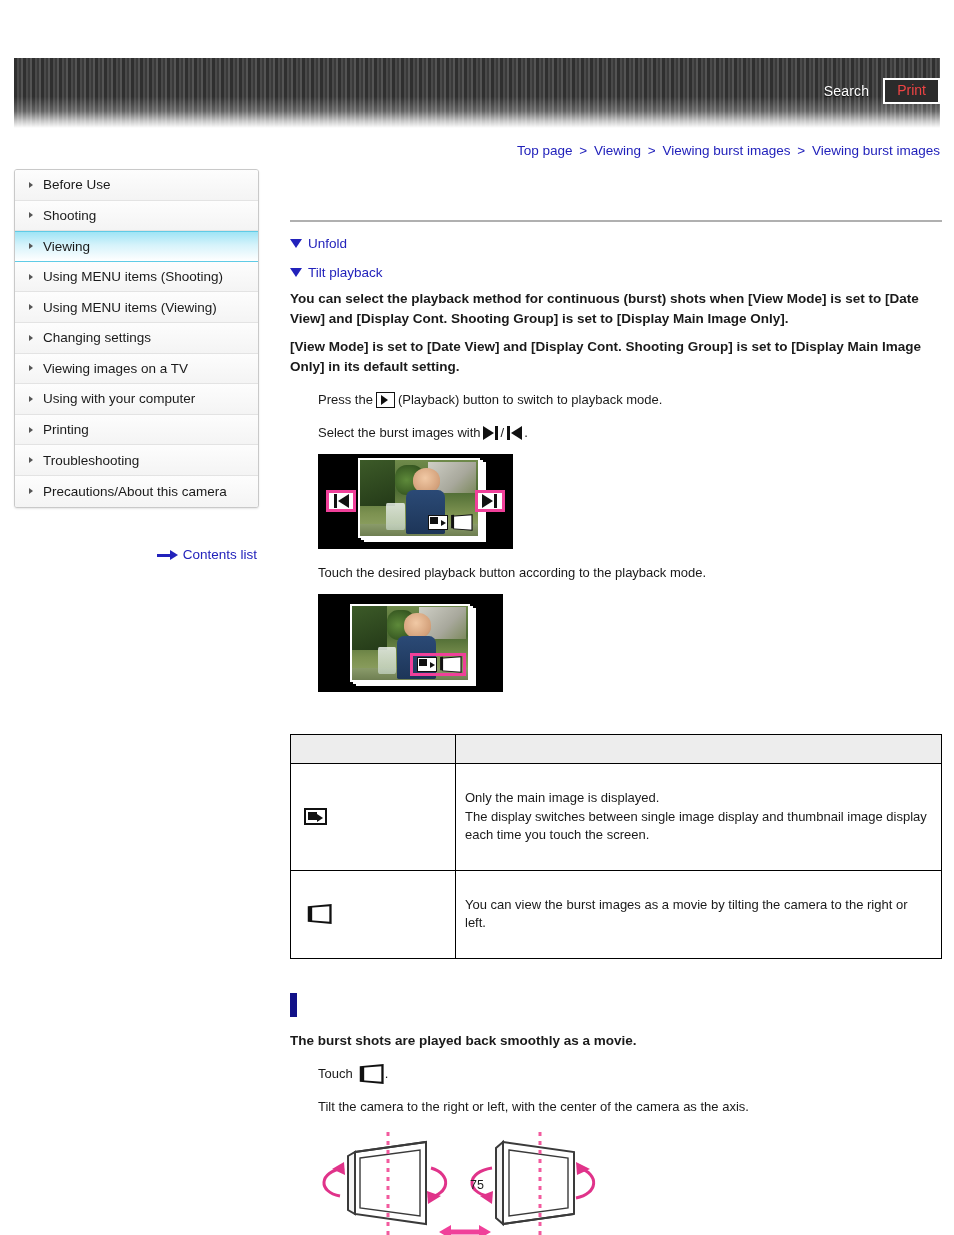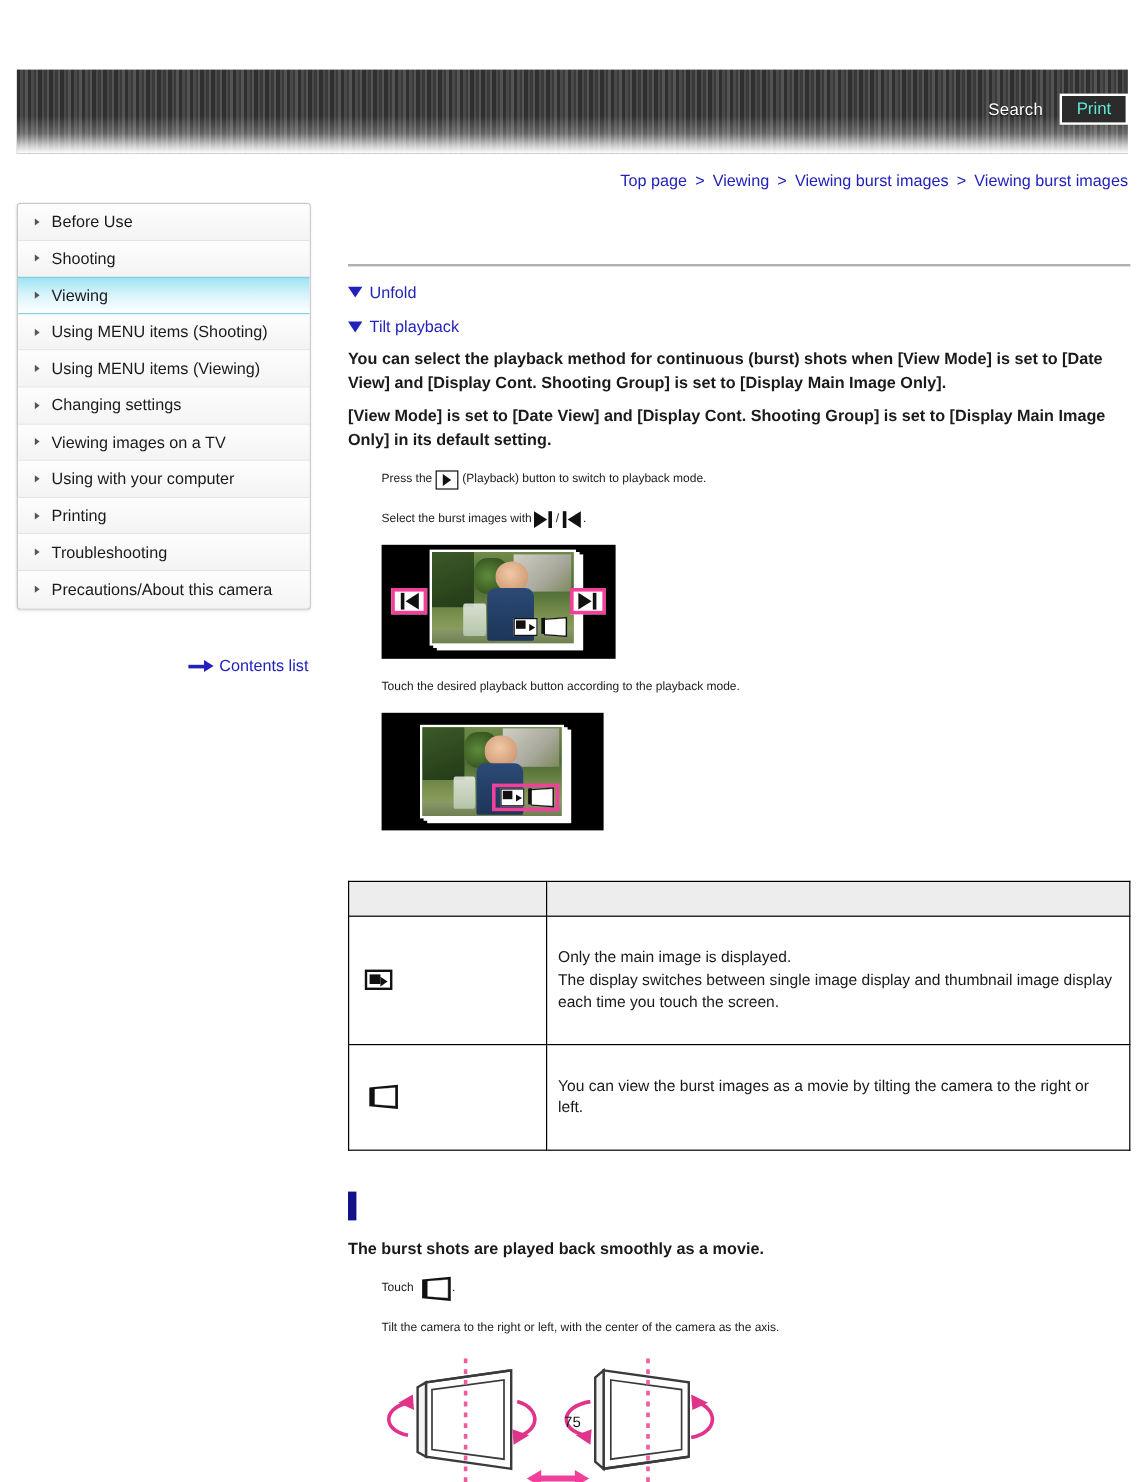--- a/index.html
+++ b/index.html
@@ -47,21 +47,21 @@
     z-index: 5;
   }
   .search-link {
     color: #ffffff;
     font-size: 14px;
     letter-spacing: .2px;
     text-shadow: 0 1px 1px rgba(0,0,0,.8);
     cursor: pointer;
   }
   .print-button {
-    color: #5eead4;
+    color: #ef4444;
     font-size: 14px;
     border: 2px solid #ffffff;
     padding: 3px 12px 4px 12px;
     background: #2b2b2b;
     cursor: pointer;
     line-height: 1.1;
   }
 
   
   .breadcrumb {
@@ -185,21 +185,21 @@
   .body-text {
     font-size: 13.5px;
     line-height: 19.5px;
     color: #1a1a1a;
     margin-top: 9px;
     font-weight: bold;
   }
   .indented {
     margin-left: 28px;
     margin-top: 14px;
-    font-size: 10px;
+    font-size: 13px;
     line-height: 19px;
     display: flex;
     align-items: center;
     flex-wrap: wrap;
   }
 
   
   .ico-play {
     display: inline-block;
     width: 17px; height: 14px;

